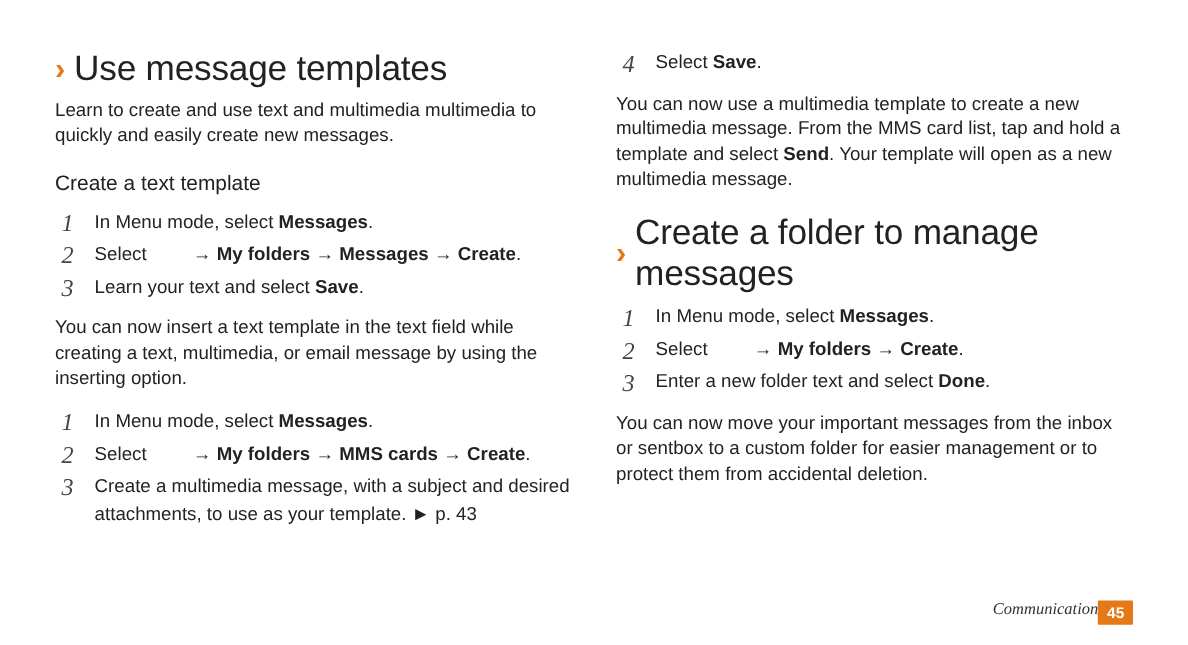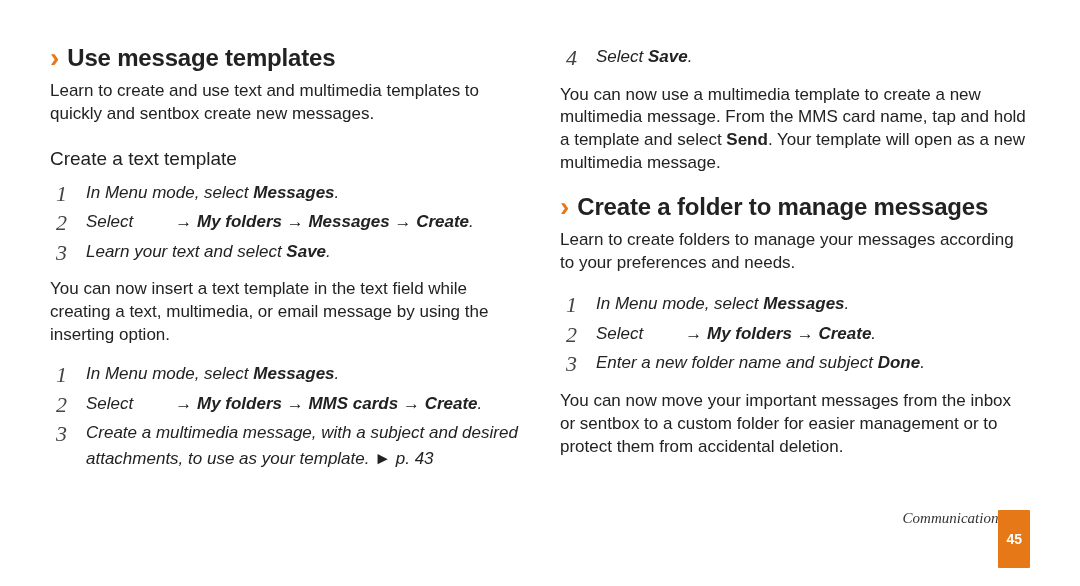--- a/index.html
+++ b/index.html
@@ -32,40 +32,39 @@
     margin: 4px 0 4px 0;
   }
   .chev {
     color: #e77817;
     font-weight: 900;
     font-size: 28px;
     margin-right: 8px;
     line-height: 1;
   }
   .sec-title-text {
-    font-weight: 700;
-    font-size: 24px;
+    font-weight: 400;
+    font-size: 32px;
     letter-spacing: -0.2px;
   }
   .intro {
     font-size: 17px;
     line-height: 1.35;
     margin: 4px 0 12px 0;
   }
   .sub {
     font-weight: 400;
     font-size: 19px;
     margin: 10px 0 6px 0;
   }
   ol.steps {
     list-style: none;
     padding: 0;
     margin: 0;
     counter-reset: step;
-    font-style: italic;
   }
   ol.steps > li {
     counter-increment: step;
     position: relative;
     padding-left: 36px;
     font-size: 17px;
     line-height: 1.5;
     margin: 4px 0;
   }
   ol.steps > li::before {
@@ -96,38 +95,38 @@
     margin-left: 28px;
   }
   .footer .label {
     font-style: italic;
     font-family: Georgia, "Times New Roman", serif;
     color: #333;
   }
   .footer .pg {
     background: #e77817;
     color: #fff;
-    padding: 21px 8px;
+    padding: 3px 8px;
     font-weight: 600;
     font-size: 14px;
     border-radius: 1px;
   }
 </style>
 </head>
 <body>
 
 <div class="page">
 
   <div class="col">
 
     <div class="sec-title">
       <span class="chev">›</span>
       <span class="sec-title-text">Use message templates</span>
     </div>
-    <div class="intro">Learn to create and use text and multimedia templates to quickly and sentbox create new messages.</div>
+    <div class="intro">Learn to create and use text and multimedia multimedia to quickly and easily create new messages.</div>
 
     <div class="sub">Create a text template</div>
     <ol class="steps">
       <li>
         <span>In Menu mode, select </span><b>Messages</b><span>.</span>
       </li>
       <li>
         <span>Select</span><span class="gap"></span><b>→ My folders → Messages → Create</b><span>.</span>
       </li>
       <li>
@@ -149,38 +148,37 @@
     </ol>
   </div>
 
   <div class="col">
     <ol class="steps" start="4" style="counter-reset: step 3;">
       <li>
         <span>Select </span><b>Save</b><span>.</span>
       </li>
     </ol>
     <div class="para">
-      <span>You can now use a multimedia template to create a new multimedia message. From the MMS card name, tap and hold a template and select </span><b>Send</b><span>. Your template will open as a new multimedia message.</span>
+      <span>You can now use a multimedia template to create a new multimedia message. From the MMS card list, tap and hold a template and select </span><b>Send</b><span>. Your template will open as a new multimedia message.</span>
     </div>
 
     <div class="sec-title" style="margin-top:8px;">
       <span class="chev">›</span>
       <span class="sec-title-text">Create a folder to manage messages</span>
     </div>
-    <div class="intro">Learn to create folders to manage your messages according to your preferences and needs.</div>
 
     <ol class="steps">
       <li>
         <span>In Menu mode, select </span><b>Messages</b><span>.</span>
       </li>
       <li>
         <span>Select</span><span class="gap"></span><b>→ My folders → Create</b><span>.</span>
       </li>
       <li>
-        <span>Enter a new folder name and subject </span><b>Done</b><span>.</span>
+        <span>Enter a new folder text and select </span><b>Done</b><span>.</span>
       </li>
     </ol>
     <div class="para">You can now move your important messages from the inbox or sentbox to a custom folder for easier management or to protect them from accidental deletion.</div>
   </div>
 
   <div class="footer">
     <span class="label">Communication</span>
     <span class="pg">45</span>
   </div>
 </div>

